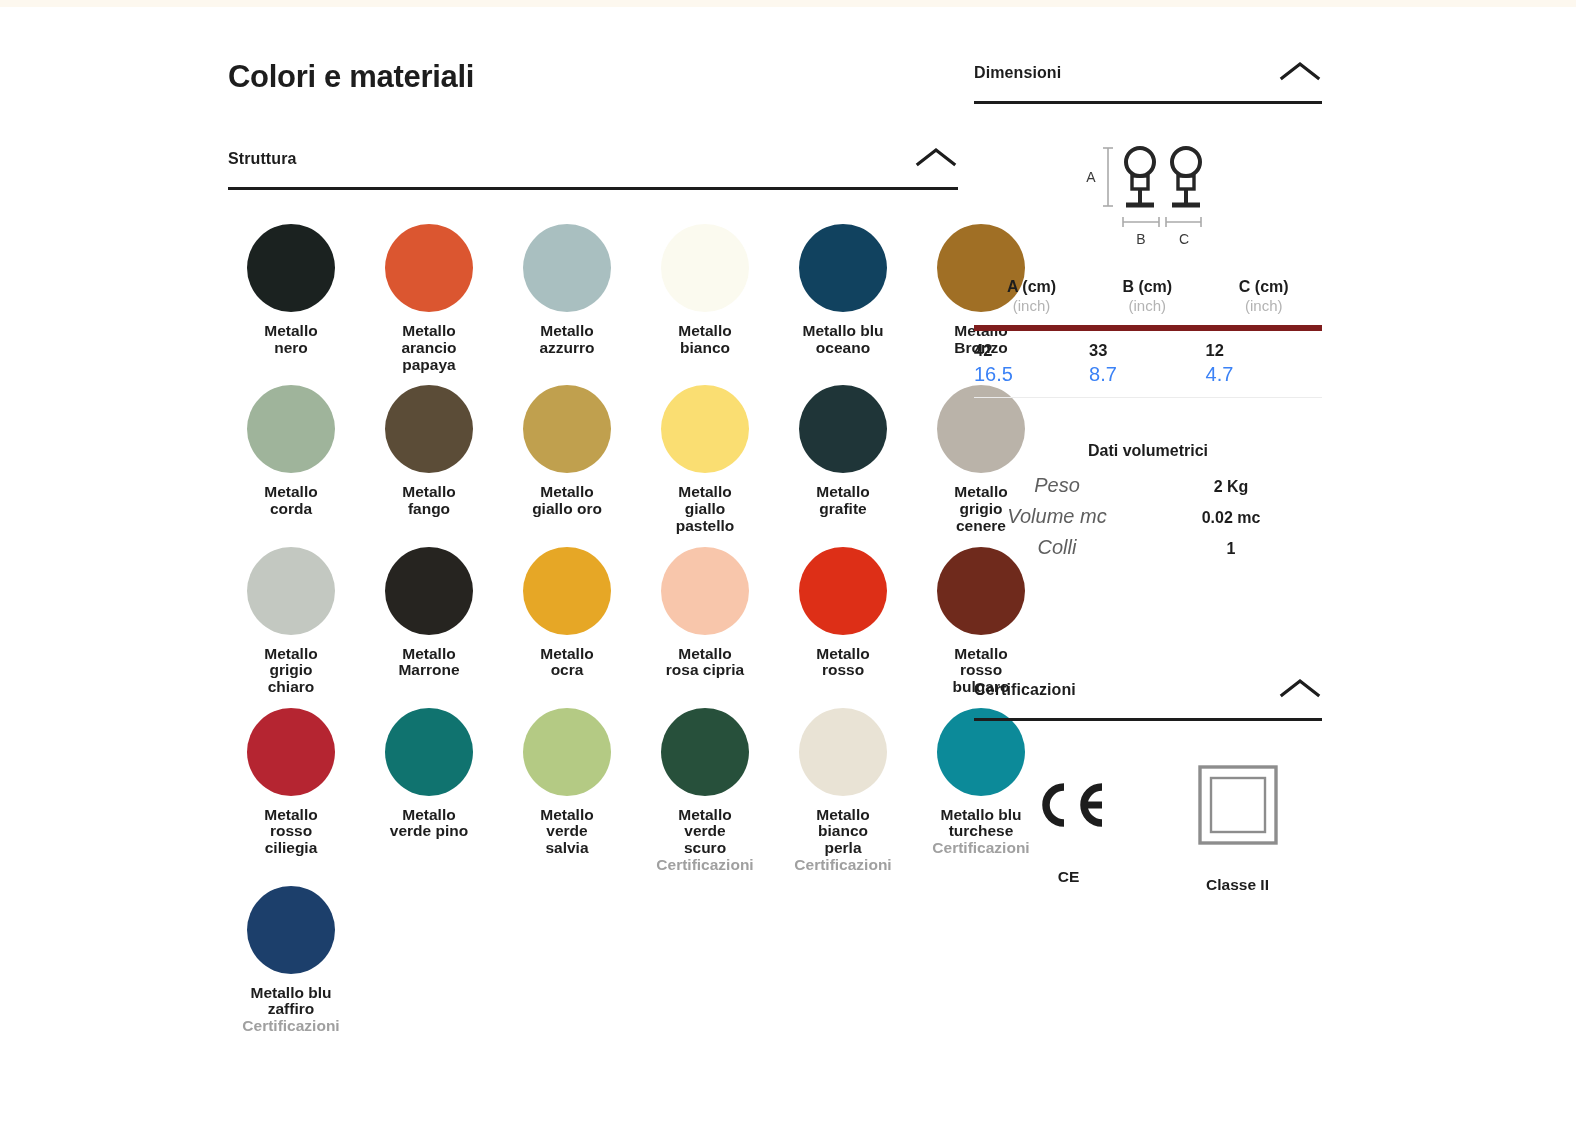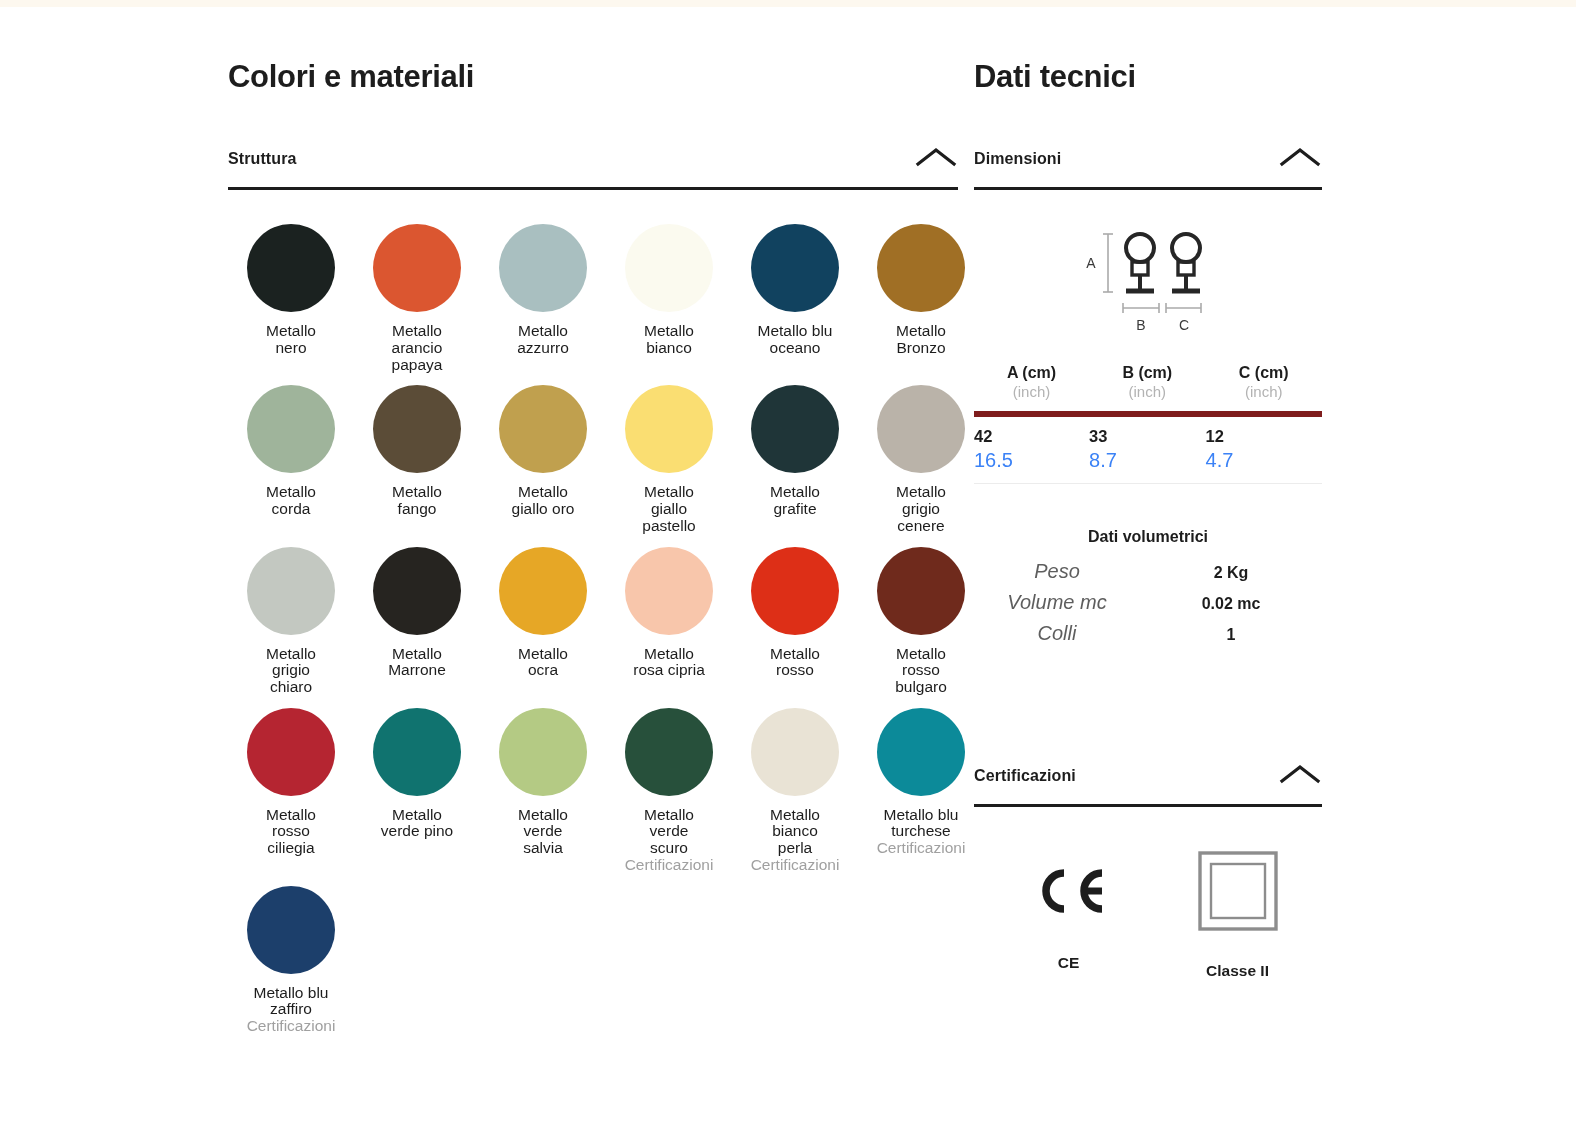--- a/index.html
+++ b/index.html
@@ -67,22 +67,23 @@
     width: 44px;
     height: 22px;
     display: block;
   }
   .chev svg { display: block; }
 
   
   .swatch-grid {
     display: grid;
     grid-template-columns: repeat(6, 126px);
-    column-gap: 0px;
+    column-gap: 12px;
     margin-top: 34px;
+    font-weight: bold;
   }
   .swatch-cell {
     width: 126px;
     display: flex;
     flex-direction: column;
     align-items: center;
     margin-bottom: 12px;
   }
   .swatch-dot {
     width: 88px;
@@ -370,21 +371,20 @@
           <div class="swatch-dot" style="background: rgb(28, 63, 107);"></div>
           <div class="swatch-label">Metallo blu
 zaffiro</div>
           <div class="swatch-cert">Certificazioni</div>
         </div>
       </div>
   </div>
 
   <div class="col-right">
 
-    <h1 class="section-title">Dati tecnici</h1>
 
     <div class="acc-head">
       <span class="acc-title">Dimensioni</span>
       <span class="chev">
         <svg width="44" height="22" viewBox="0 0 44 22">
           <polyline points="4,18 22,4 40,18" fill="none" stroke="#1d1d1d" stroke-width="3.2" stroke-linecap="square" stroke-linejoin="miter"></polyline>
         </svg>
       </span>
     </div>
 

